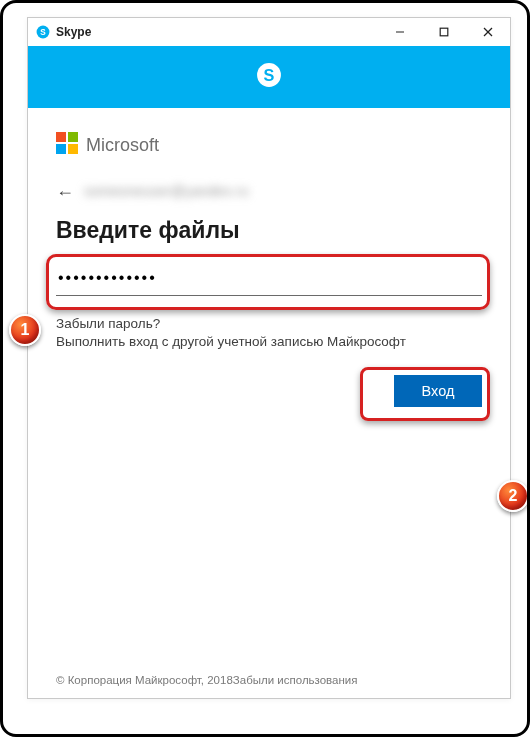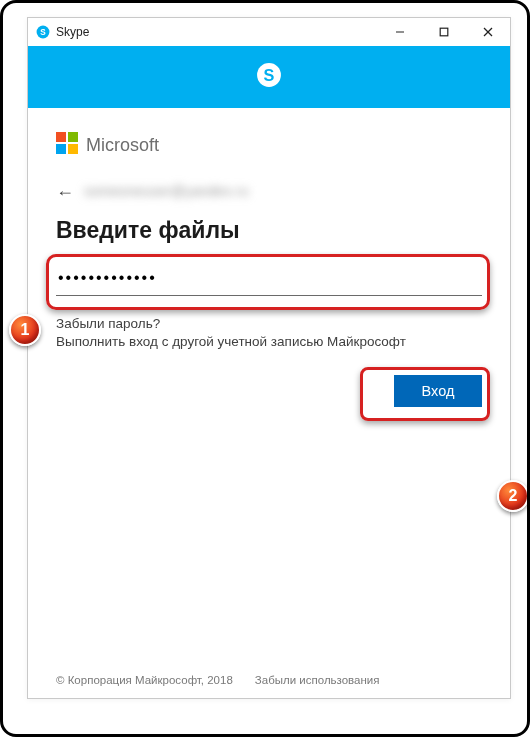--- a/index.html
+++ b/index.html
@@ -39,21 +39,21 @@
     background: #fff;
     font-size: 12px;
     color: #222;
   }
   .titlebar .app-icon {
     display: inline-flex;
     align-items: center;
     justify-content: center;
     margin: 0 6px 0 8px;
   }
-  .titlebar .app-title { flex: 0 0 auto; }
+  .titlebar .app-title { flex: 0 0 auto; font-weight: bold; }
   .titlebar .spacer { flex: 1 1 auto; }
   .win-btn {
     width: 44px;
     height: 28px;
     display: flex;
     align-items: center;
     justify-content: center;
     color: #222;
   }
   .banner {
@@ -169,21 +169,20 @@
   .footer {
     position: absolute;
     bottom: 12px;
     left: 28px;
     right: 28px;
     font-size: 11.5px;
     color: #797979;
   }
   .footer-row {
     display: flex;
-    gap: 22px;
     align-items: center;
     margin-top: 6px;
   }
   .footer-row span { white-space: nowrap; }
   .more-dots { letter-spacing: 2px; }
 
   .callout {
     position: absolute;
     width: 28px;
     height: 28px;

